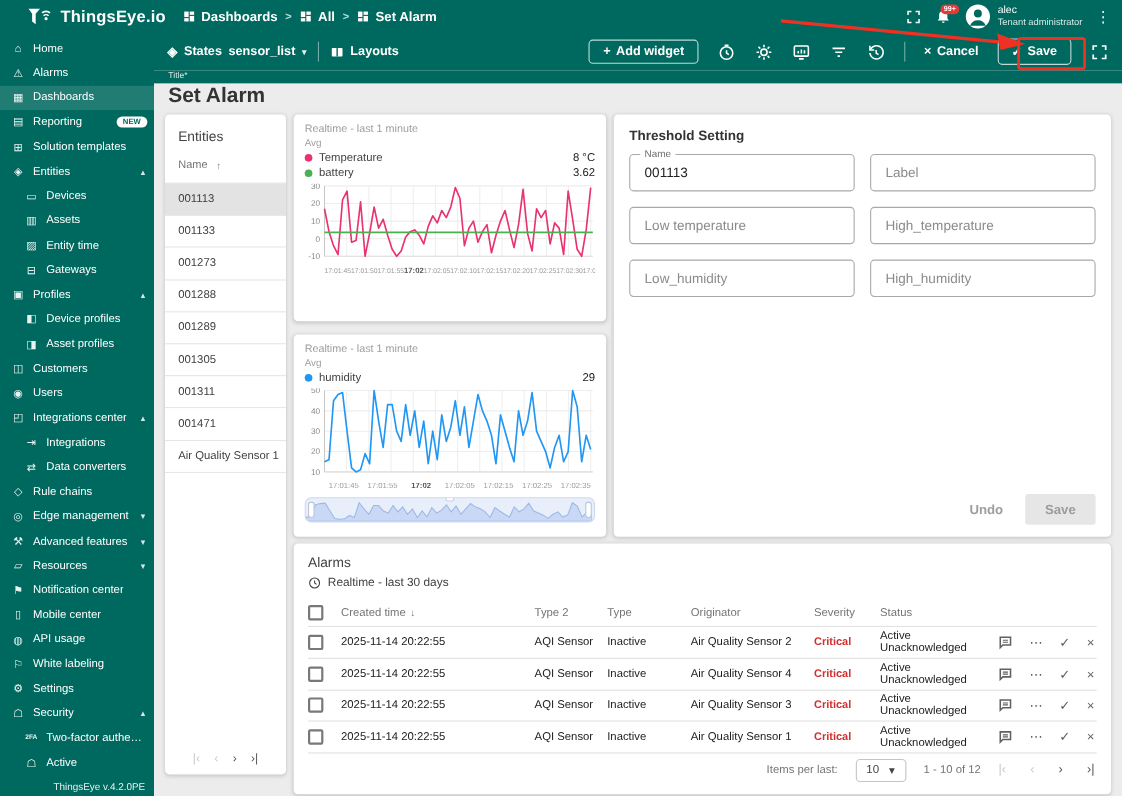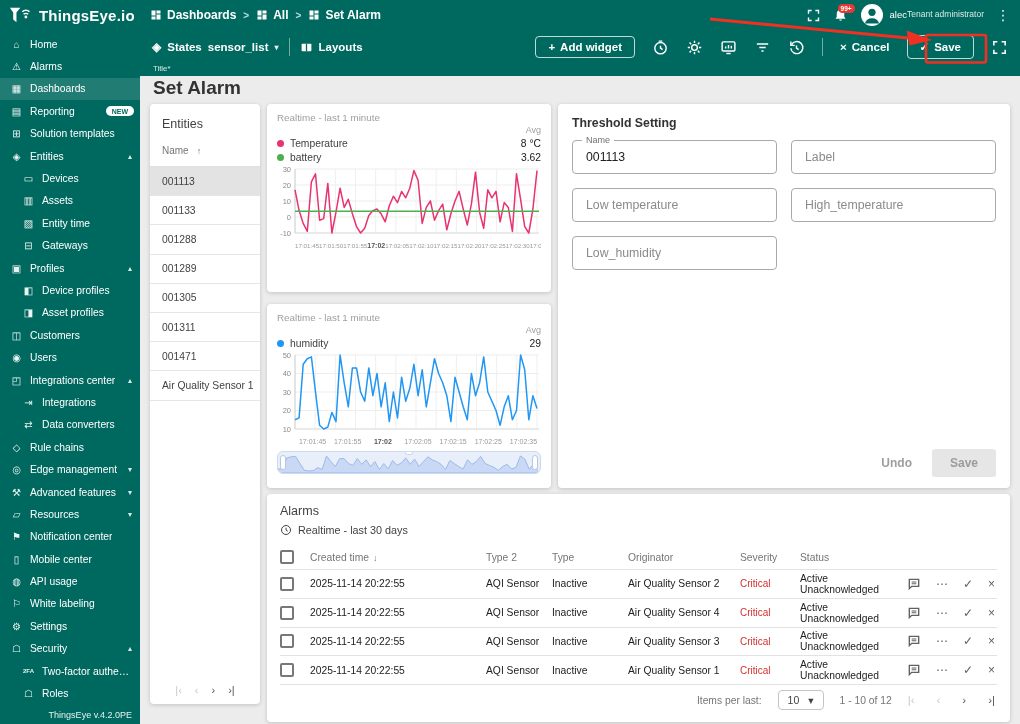--- a/index.html
+++ b/index.html
@@ -1,30 +1,30 @@
 <!DOCTYPE html>
 <html><head>
 <meta charset="utf-8">
 <style>
   *{box-sizing:border-box;margin:0;padding:0}
   html,body{width:1020px;height:724px;overflow:hidden}
   body{font-family:"Liberation Sans",sans-serif;background:#ececec;position:relative}
   .app{width:1020px;height:724px;display:flex;flex-direction:column;position:relative}
   
-  .hdr{height:30px;background:#00695f;display:flex;align-items:center;color:#fff;padding:0 10px 0 8px;flex:0 0 auto}
+  .hdr{height:30px;background:#00695f;display:flex;align-items:center;color:#fff;padding:0 10px 0 24px;flex:0 0 auto}
   .logo{display:flex;align-items:center;gap:5px;width:142px}
   .logo-txt{font-size:15px;font-weight:700;letter-spacing:.2px}
   .crumbs{display:flex;align-items:center;gap:7px;font-size:12px;font-weight:600}
   .crumb{display:flex;align-items:center;gap:5px;cursor:pointer}
   .crumb-sep{font-size:10px;opacity:.75}
   .hdr-right{margin-left:auto;display:flex;align-items:center;gap:12px}
   .icon-btn{display:flex;align-items:center;justify-content:center;cursor:pointer;position:relative}
   .bell-badge{position:absolute;top:-4px;right:-7px;background:#e53935;color:#fff;font-size:6.5px;font-weight:700;border-radius:7px;padding:1px 3px;line-height:1.2}
   .user-block{display:flex;align-items:center;gap:6px}
-  .user-txt{display:flex;flex-direction:row;line-height:1.15}
+  .user-txt{display:flex;flex-direction:column;line-height:1.15}
   .user-name{font-size:9.5px}
   .user-role{font-size:8.5px;opacity:.85}
   .kebab{font-size:14px;opacity:.95;cursor:pointer}
   
   .body-row{flex:1;display:flex;min-height:0}
   .sidebar{width:140px;background:#00695f;color:#fff;flex:0 0 auto;position:relative;padding-top:3px;overflow:hidden}
   .side-item{display:flex;align-items:center;height:22.4px;padding:0 6px 0 10px;gap:7px;font-size:10.3px;font-weight:500;cursor:pointer;white-space:nowrap}
   .side-item.child{padding-left:22px}
   .side-item.selected{background:rgba(255,255,255,.13)}
   .s-icon{width:13px;font-size:10px;opacity:.92;text-align:center;flex:0 0 auto}
@@ -56,21 +56,21 @@
   .ent-colhdr{font-size:10px;color:#757575;padding:4px 12px 10px;border-bottom:1px solid #e0e0e0;display:flex;gap:4px;align-items:center}
   .ent-row{height:29.2px;display:flex;align-items:center;padding:0 12px;font-size:10.3px;color:#424242;border-bottom:1px solid #e6e6e6;cursor:pointer;white-space:nowrap}
   .ent-row.selected{background:#e3e3e3}
   .ent-pager{position:absolute;bottom:8px;left:0;right:0;display:flex;justify-content:center;gap:13px;font-size:11px}
   .pg{cursor:pointer;color:#555}
   .pg.disabled{color:#c9c9c9}
   
   .chart1-card{left:127px;top:2px;width:284px;height:188px;padding:8px 10px 4px}
   .chart2-card{left:127px;top:202px;width:284px;height:184px;padding:8px 10px 4px}
   .ch-title{font-size:9.8px;color:#9e9e9e}
-  .ch-avg{font-size:9px;color:#9e9e9e;text-align:right;margin-top:2px}
+  .ch-avg{font-size:9px;color:#9e9e9e;text-align:left;margin-top:2px}
   .legend-row{display:flex;align-items:center;gap:6px;font-size:10.3px;color:#424242;margin-top:3px}
   .dot{width:7px;height:7px;border-radius:50%;flex:0 0 auto}
   .legend-val{margin-left:auto;font-weight:400;color:#212121;font-size:10.3px}
   .xlabels{display:flex;padding-left:18px;margin-top:1px;overflow:hidden}
   .xlabels span{flex:1;font-size:6.2px;color:#9a9a9a;text-align:center;white-space:nowrap}
   .xlabels span.bold{font-weight:700;color:#555;font-size:7px}
   .xlabels2 span{font-size:7px}
   .navigator{margin-top:6px;height:23px;background:#e9effa;border:1px solid #ccd9f1;border-radius:6px;position:relative;overflow:hidden}
   .nav-handle{position:absolute;top:3px;width:6px;height:15px;background:#fff;border:1px solid #b9c6dd;border-radius:3px;z-index:2;cursor:ew-resize}
   .nav-grip{position:absolute;top:-2px;left:50%;margin-left:-4px;width:8px;height:5px;background:#fff;border:1px solid #c6d2e8;border-radius:3px;z-index:2}
@@ -86,21 +86,21 @@
   .btn-disabled{background:#e6e6e6;color:#9c9c9c;font-size:12px;font-weight:600;padding:7px 18px;border-radius:3px;cursor:default}
   
   .alarms-card{left:127px;top:392px;width:743px;height:228px;padding:10px 13px 0}
   .al-title{font-size:12.5px;font-weight:500;color:#424242}
   .al-sub{display:flex;align-items:center;gap:6px;margin-top:6px;font-size:10.8px;color:#424242}
   .al-table{margin-top:9px}
   .al-hrow,.al-row{display:grid;grid-template-columns:30px 176px 66px 76px 112px 60px 1fr 108px;align-items:center;border-bottom:1px solid #e2e2e2}
   .al-hrow{height:25px;font-size:10.3px;color:#757575}
   .al-row{height:28.8px;font-size:10.3px;color:#212121}
   .cbx{width:14px;height:14px;border:2px solid #787878;border-radius:2px;cursor:pointer}
-  .crit{color:#d32f2f;font-weight:400;font-size:10px}
+  .crit{color:#d32f2f;font-weight:700;font-size:10px}
   .al-actions{display:flex;justify-content:flex-end;align-items:center;gap:15px;color:#616161;padding-right:2px}
   .act{cursor:pointer;display:flex;align-items:center;font-size:12px;color:#616161}
   .al-pager{height:30px;display:flex;align-items:center;justify-content:flex-end;gap:16px;font-size:10.3px;color:#757575;padding-right:2px}
   .pp-select{border:1px solid #c4c4c4;border-radius:4px;padding:3px 9px;display:flex;align-items:center;gap:9px;font-size:10.5px;color:#424242;cursor:pointer}
   .pager-icons{display:flex;gap:22px;font-size:11.5px}
   .sort-arrow{font-size:9px;margin-left:4px}
   
   .annotation{position:absolute;inset:0;pointer-events:none;z-index:50}
 </style>
 </head>
@@ -302,21 +302,21 @@
             <span class="s-icon">☖</span>
             <span class="s-label">Security</span>
             <span class="s-chev">▴</span>
           </div>
           <div class="side-item child">
             <span class="s-icon txt-icon">2FA</span>
             <span class="s-label">Two-factor authenticati...</span>
           </div>
           <div class="side-item child">
             <span class="s-icon">☖</span>
-            <span class="s-label">Roles</span>
+            <span class="s-label">Active</span>
           </div>
         </div>
       <div class="version">ThingsEye v.4.2.0PE</div>
     </div>
 
     <div class="main">
       <div class="toolbar">
         <div class="tb-left">
           <span class="tb-item">
             <span class="tb-glyph">◈</span>
@@ -394,20 +394,21 @@
 
         <div class="card entities-card">
           <div class="ent-title">Entities</div>
           <div class="ent-colhdr">
             <span>Name</span>
             <span class="sort-arrow">↑</span>
           </div>
           <div>
               <div class="ent-row selected">001113</div>
               <div class="ent-row">001133</div>
+              <div class="ent-row">001273</div>
               <div class="ent-row">001288</div>
               <div class="ent-row">001289</div>
               <div class="ent-row">001305</div>
               <div class="ent-row">001311</div>
               <div class="ent-row">001471</div>
               <div class="ent-row">Air Quality Sensor 1</div>
             </div>
           <div class="ent-pager">
             <span class="pg disabled">|‹</span>
             <span class="pg disabled">‹</span>
@@ -537,20 +538,23 @@
                 <span>Label</span>
               </div>
             <div class="field">
                 <span>Low temperature</span>
               </div>
             <div class="field">
                 <span>High_temperature</span>
               </div>
             <div class="field">
                 <span>Low_humidity</span>
+              </div>
+            <div class="field">
+                <span>High_humidity</span>
               </div>
           </div>
           <div class="th-actions">
             <span class="btn-text">Undo</span>
             <span class="btn-disabled">Save</span>
           </div>
         </div>
 
         <div class="card alarms-card">
           <div class="al-title">Alarms</div>

